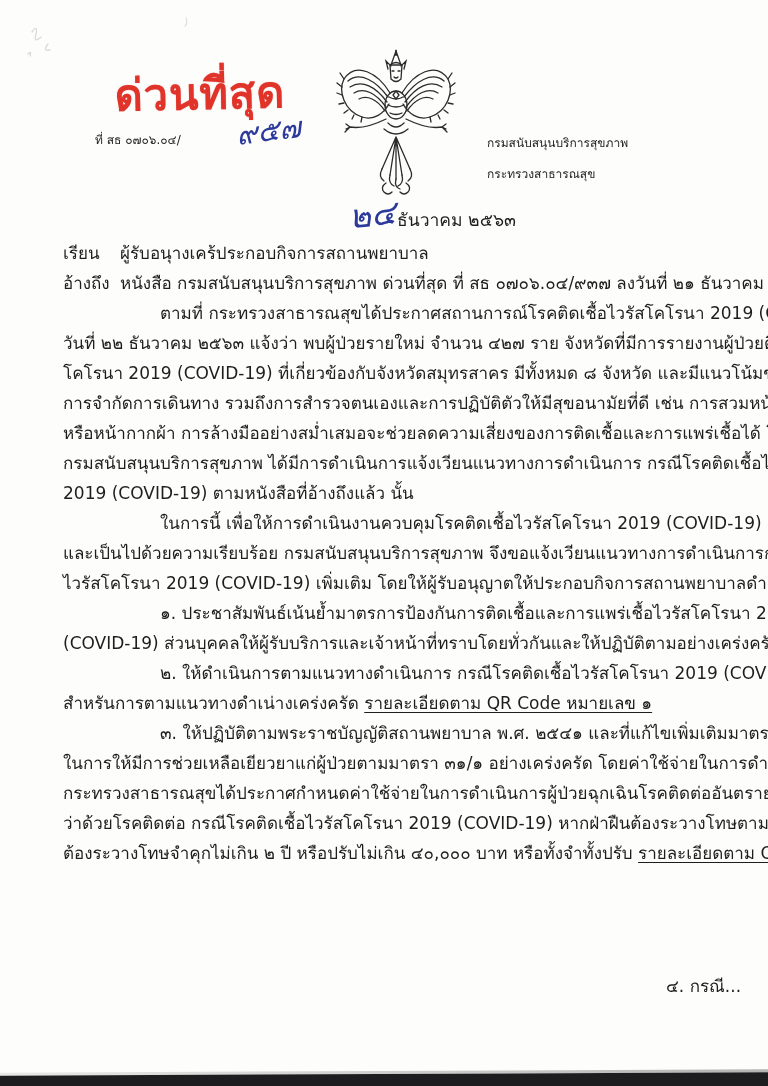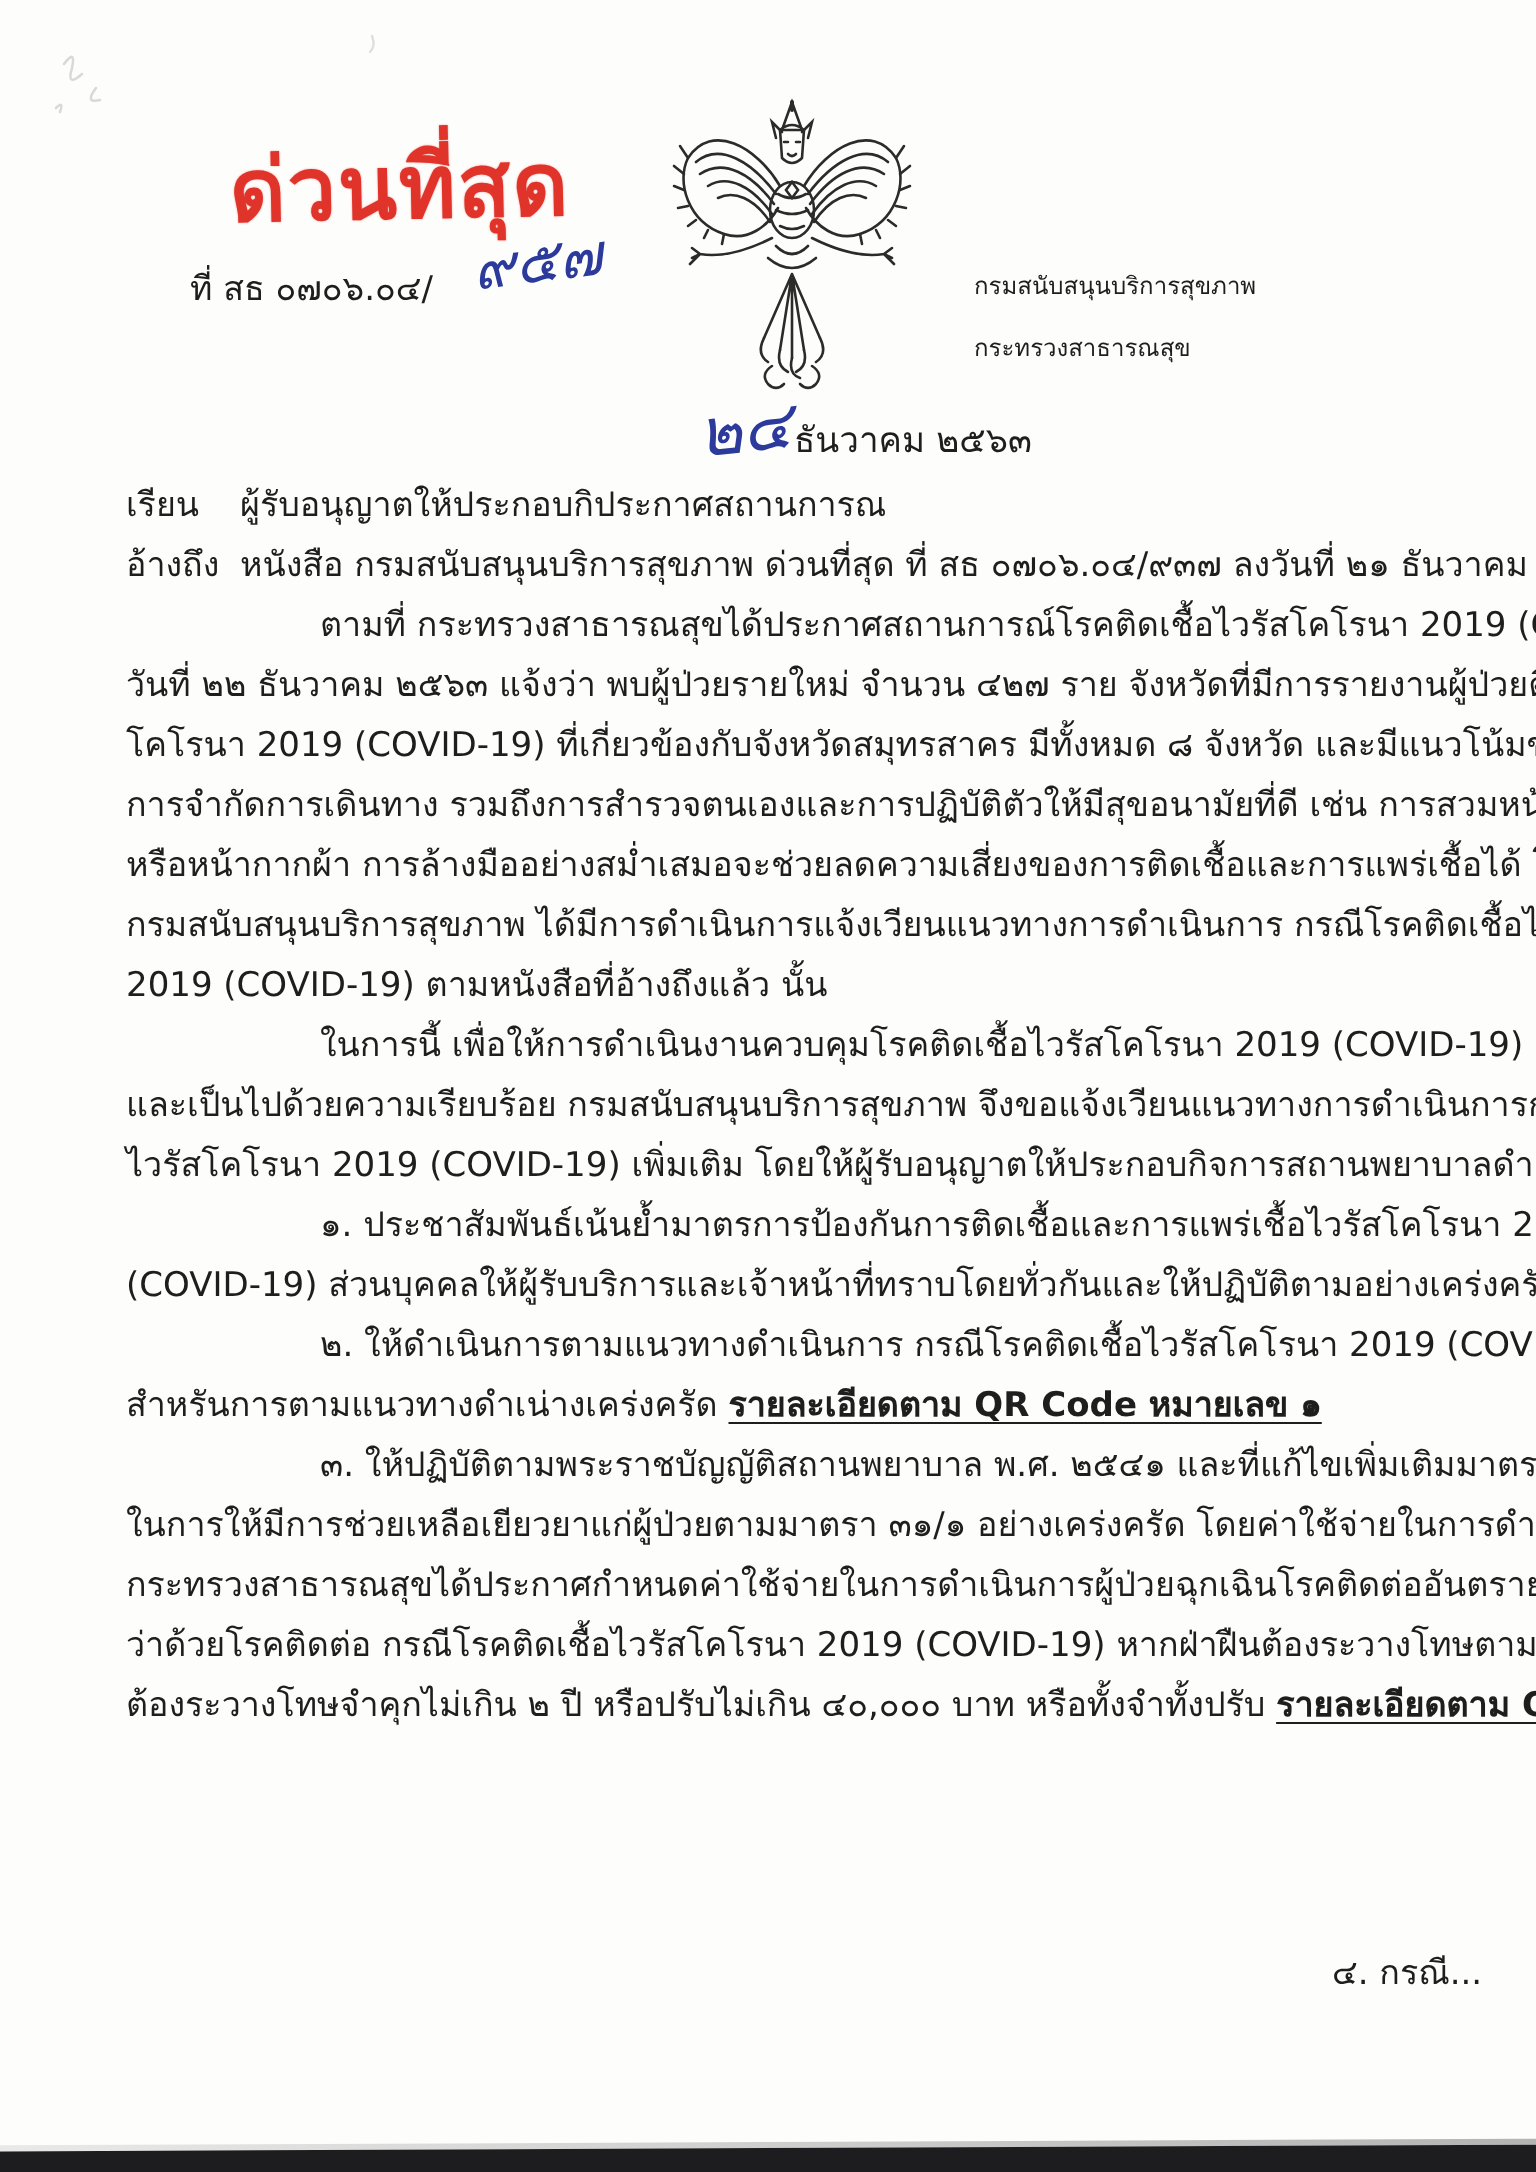--- a/index.html
+++ b/index.html
@@ -17,21 +17,21 @@
     position:absolute;left:113px;top:58px;
     font-size:44px;font-weight:700;
     color:#e0332a;
     transform:rotate(-1.2deg) scaleX(0.98);
     letter-spacing:1px;
     text-shadow:0 0 1px rgba(224,51,42,.55);
   }
   
   .docnum{
     position:absolute;left:95px;top:130px;
-    font-size:17px;white-space:nowrap;
+    font-size:12px;white-space:nowrap;
   }
   .hand{
     color:#2b3a9b;
     font-style:italic;
     white-space:nowrap;
   }
   .handnum{
     position:absolute;left:236px;top:108px;
     font-size:29px;
     transform:rotate(-7deg);
@@ -54,21 +54,21 @@
     font-size:17.5px;white-space:nowrap;
   }
   
   .body{
     position:absolute;left:63px;top:238px;width:660px;
     font-size:17px;line-height:30px;
   }
   .ln{white-space:nowrap;height:30px;overflow:visible;}
   .lbl{display:inline-block;width:57px;}
   .ind{padding-left:97px;}
-  .u{text-decoration:underline;text-underline-offset:3px;font-weight:bold;}
+  .u{text-decoration:underline;text-underline-offset:3px;}
   
   .cont{
     position:absolute;left:643px;top:972px;
     font-size:17px;white-space:nowrap;margin-left:23px;
   }
   
   .scribble{position:absolute;left:18px;top:14px;width:180px;height:60px;opacity:.55;}
   
   .scanbar{
     position:absolute;left:-6px;bottom:-4px;width:790px;height:16px;
@@ -134,21 +134,21 @@
   <div class="agency">
     <div>กรมสนับสนุนบริการสุขภาพ</div>
     <div>กระทรวงสาธารณสุข</div>
   </div>
 
   <div class="dateday hand">๒๔</div>
   <div class="datetxt">ธันวาคม ๒๕๖๓</div>
 
   <div class="body">
     <div class="ln">
-      <span class="lbl">เรียน</span><span>ผู้รับอนุญาตให้ประกอบกิประกาศสถานการณ</span>
+      <span class="lbl">เรียน</span><span>ผู้รับอนุางเคร้ประกอบกิจการสถานพยาบาล</span>
     </div>
     <div class="ln">
       <span class="lbl">อ้างถึง</span><span>หนังสือ กรมสนับสนุนบริการสุขภาพ ด่วนที่สุด ที่ สธ ๐๗๐๖.๐๔/๙๓๗ ลงวันที่ ๒๑ ธันวาคม ๒๕๖๓</span>
     </div>
 
     <div class="ln ind">ตามที่ กระทรวงสาธารณสุขได้ประกาศสถานการณ์โรคติดเชื้อไวรัสโคโรนา 2019 (COVID-19)</div>
     <div class="ln">วันที่ ๒๒ ธันวาคม ๒๕๖๓ แจ้งว่า พบผู้ป่วยรายใหม่ จำนวน ๔๒๗ ราย จังหวัดที่มีการรายงานผู้ป่วยติดเชื้อไวรัส</div>
     <div class="ln">โคโรนา 2019 (COVID-19) ที่เกี่ยวข้องกับจังหวัดสมุทรสาคร มีทั้งหมด ๘ จังหวัด และมีแนวโน้มขยายเพิ่มมากขึ้นเรื่อยๆ</div>
     <div class="ln">การจำกัดการเดินทาง รวมถึงการสำรวจตนเองและการปฏิบัติตัวให้มีสุขอนามัยที่ดี เช่น การสวมหน้ากากอนามัย</div>
     <div class="ln">หรือหน้ากากผ้า การล้างมืออย่างสม่ำเสมอจะช่วยลดความเสี่ยงของการติดเชื้อและการแพร่เชื้อได้ โดย</div>

